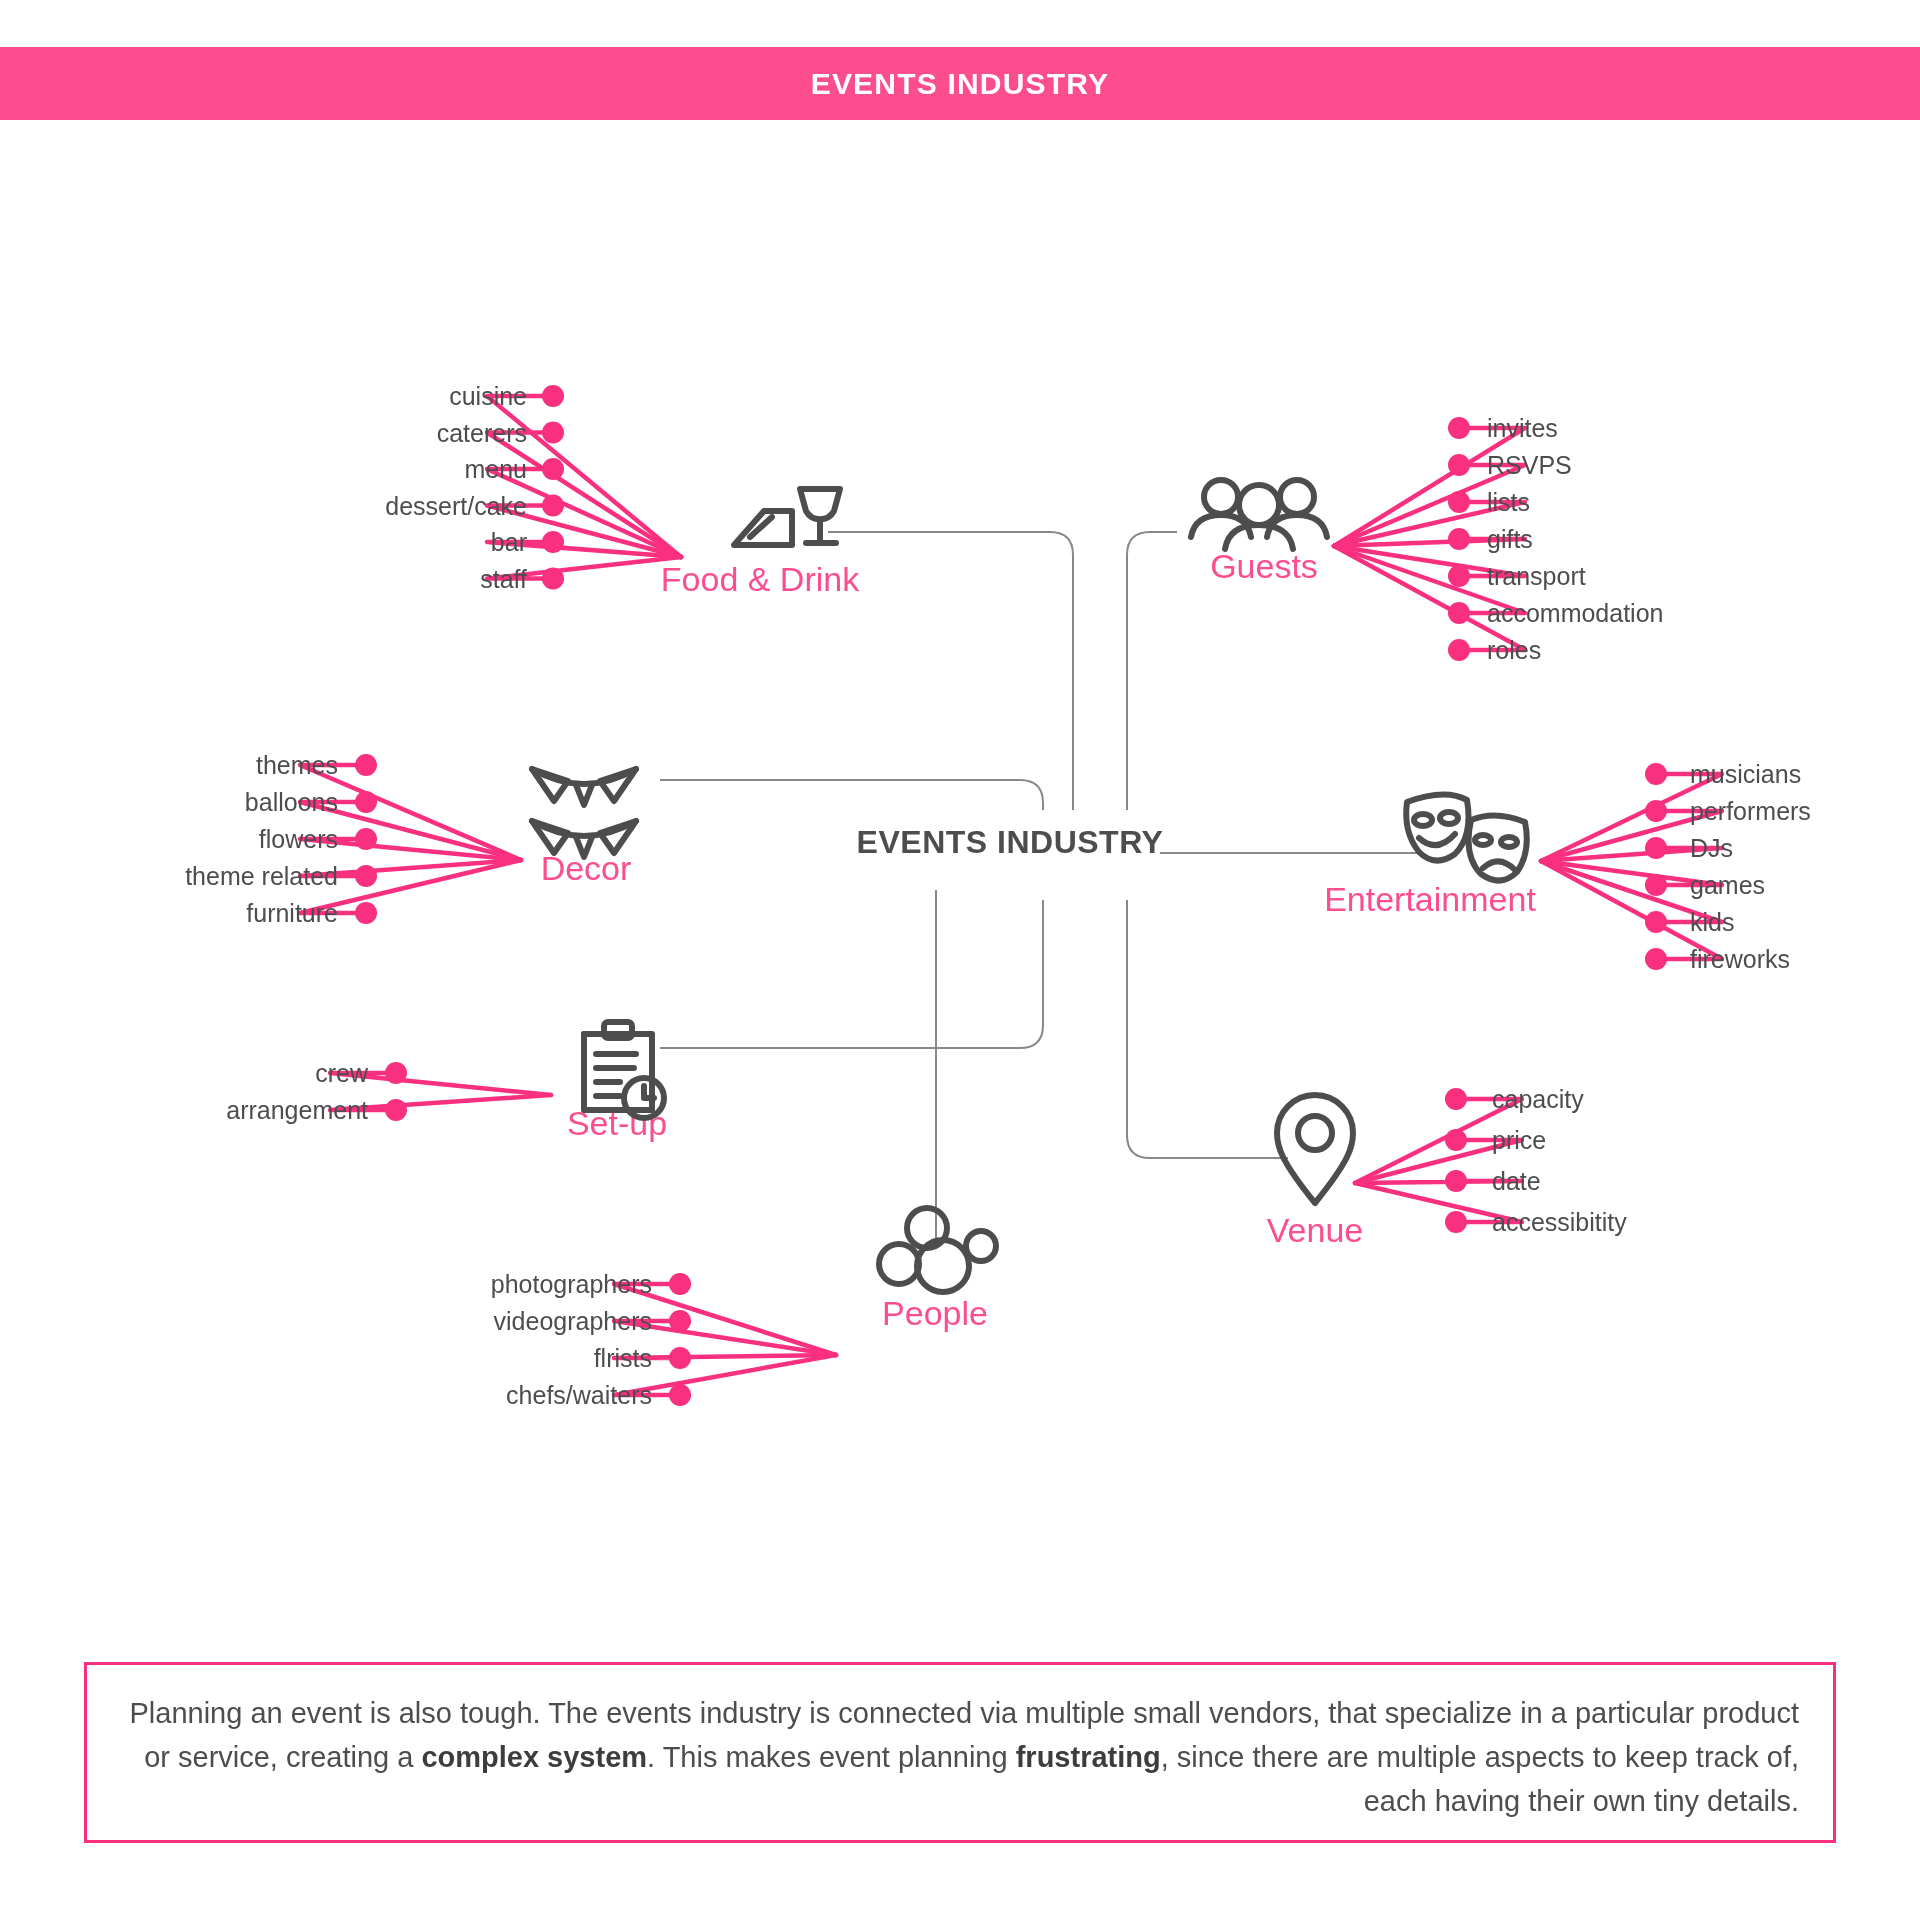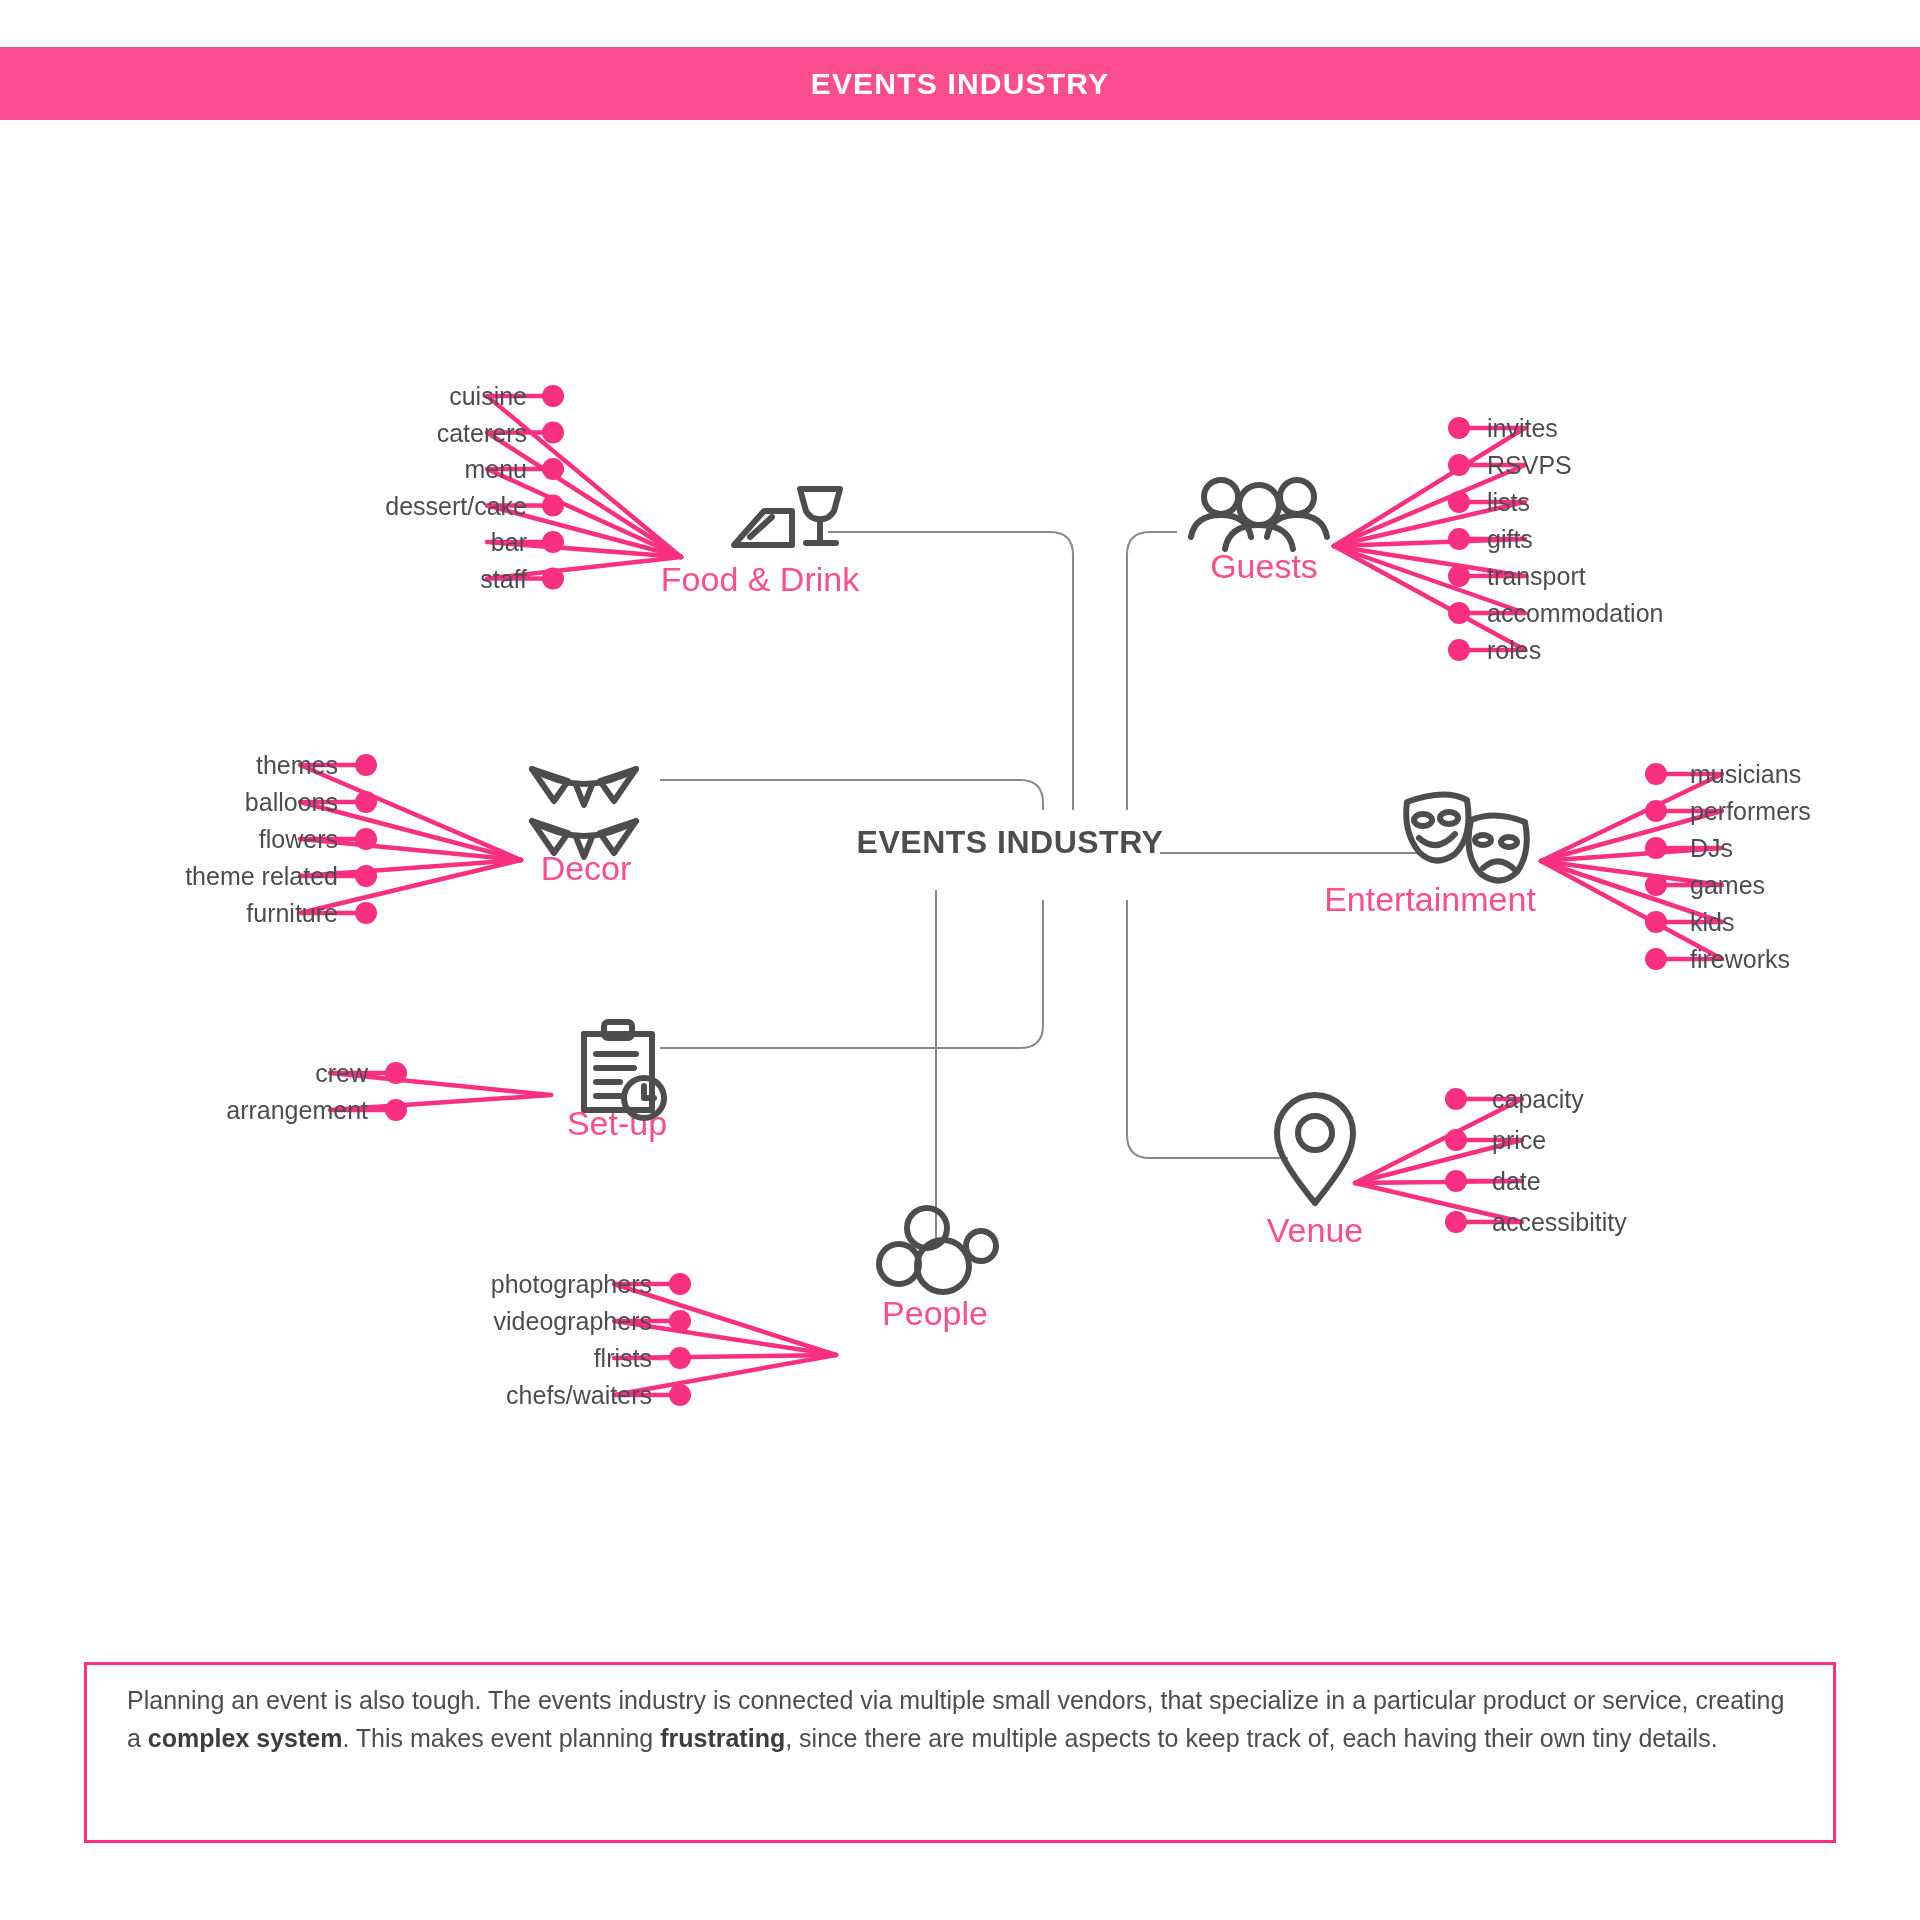--- a/index.html
+++ b/index.html
@@ -25,22 +25,22 @@
   .centerlabel{font-size:32px;font-weight:bold;fill:#4d4d4d;letter-spacing:0.5px;}
   .dot{fill:#f8307f;}
   .spoke{stroke:#f8307f;stroke-width:4.5;fill:none;stroke-linejoin:round;stroke-linecap:round;}
   .trunk{stroke:#888888;stroke-width:2;fill:none;}
   .icon{stroke:#4d4d4d;fill:none;stroke-width:6;stroke-linecap:round;stroke-linejoin:round;}
   #caption-box{
     position:absolute;left:84px;top:1662px;width:1752px;height:181px;
     border:3px solid #f8307f;box-sizing:border-box;
   }
   #caption-text{
-    position:absolute;left:40px;top:16px;width:1672px;
-    font-size:25px;line-height:1.52;color:#4d4d4d;
+    position:absolute;left:40px;top:26px;width:1672px;
+    font-size:29px;line-height:1.52;color:#4d4d4d;text-align:right;
   }
   #caption-text b{font-weight:bold;color:#3d3d3d;}
 </style>
 </head>
 <body>
 
 <div id="banner">
   <div id="banner-title">EVENTS INDUSTRY</div>
 </div>
 

